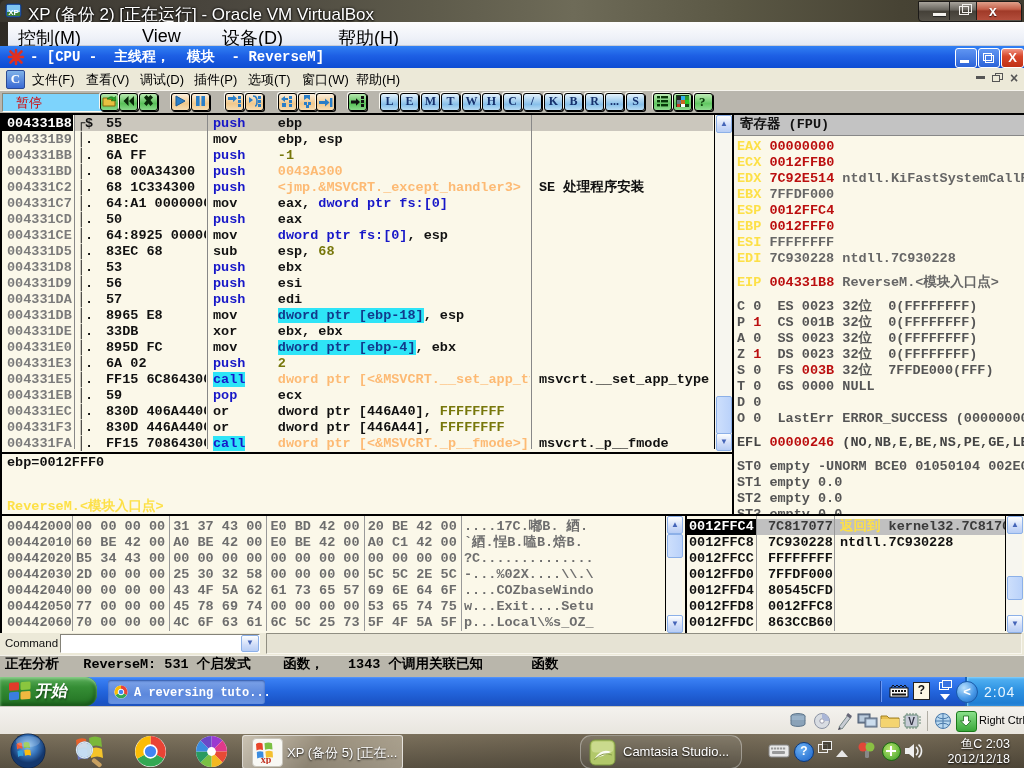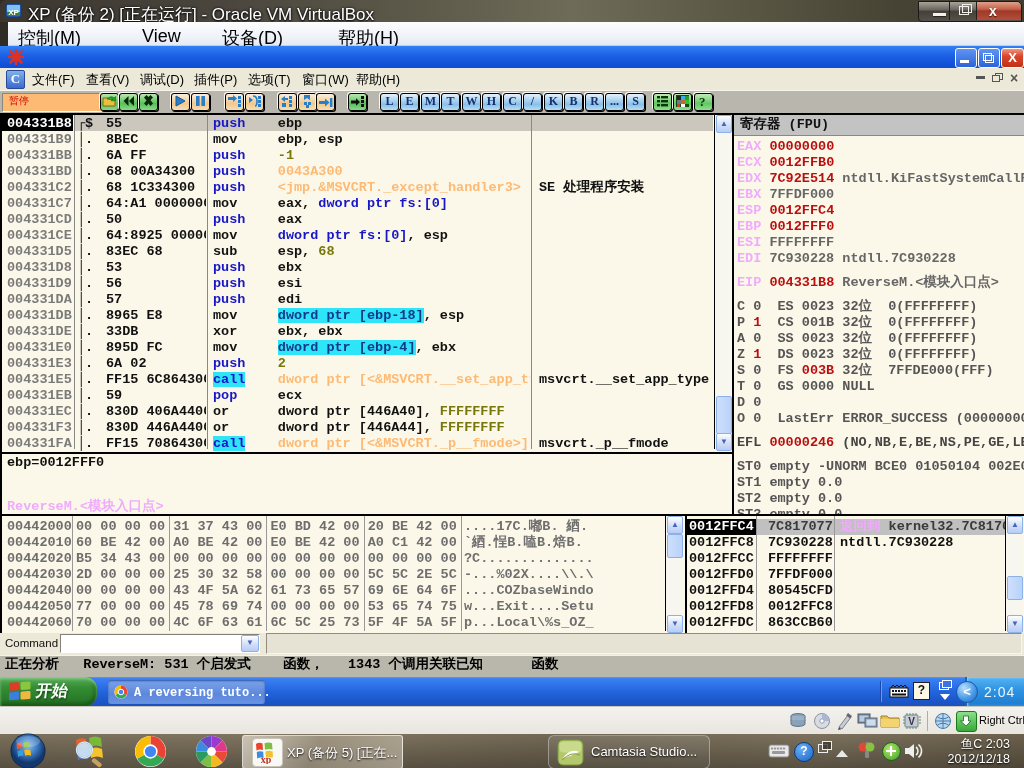--- a/index.html
+++ b/index.html
@@ -1,18 +1,18 @@
 <!DOCTYPE html>
 <html><head><meta charset="utf-8"><style>
 html,body{margin:0;padding:0;width:1024px;height:768px;overflow:hidden}
 body{font-family:"Liberation Sans",sans-serif;background:#5d5a4e}
 .abs{position:absolute}
 .mono{font-family:"Liberation Mono",monospace;font-weight:bold;font-size:13.5px;line-height:16px;white-space:pre}
 pre{margin:0;font-family:"Liberation Mono",monospace;font-weight:bold;font-size:13.5px;line-height:16px}
-.gy{color:#f0abfc}.bk{color:#111}.bl{color:#1717c8}.ol{color:#77770b}.rd{color:#fdba74}
+.gy{color:#fde047}.bk{color:#111}.bl{color:#1717c8}.ol{color:#77770b}.rd{color:#fdba74}
 .red{color:#bb0f0f}.cy{background:#2ee4f7}
 #desk{position:absolute;left:0;top:0;width:1024px;height:768px;
  background:linear-gradient(115deg,#2e2a24 0%,#433f31 18%,#575343 34%,#615c4a 48%,#4c4939 62%,#3a382c 80%,#322f26 100%)}
 
 #vbtitle{left:0;top:0;width:1024px;height:22px;border-radius:6px 6px 0 0;
  background:linear-gradient(90deg,#3b372f 0%,#4a463e 22%,#5e5b4b 42%,#6e6b58 56%,#5a5744 72%,#474334 88%,#403c30 100%)}
 #vbmenu{left:8px;top:22px;width:1024px;height:23px;background:linear-gradient(#fdfdfe,#eef1f8 70%,#e4e9f4);border-bottom:1px solid #c8cdd8;color:#000;font-size:18px}
 
 #otitle{left:0;top:46px;width:1024px;height:22px;background:linear-gradient(#3180f4,#1d5fe4 45%,#0d4cd3)}
 #omenu{left:0;top:68px;width:1024px;height:22px;background:#ece9d8;font-size:13px}
@@ -72,20 +72,21 @@
  <span class="abs" style="left:134px;top:4px">View</span>
  <span class="abs" style="left:214px;top:4px">设备(D)</span>
  <span class="abs" style="left:330px;top:4px">帮助(H)</span>
 </div>
 <div class="abs" id="otitle">
  <svg class="abs" style="left:6px;top:2px" width="20" height="18" viewBox="0 0 20 18">
   <g stroke="#7a0000" stroke-width="2.6" stroke-linecap="round">
    <path d="M10 2 L10 16 M3 9 L17 9 M4.5 3.5 L15.5 14.5 M15.5 3.5 L4.5 14.5" stroke="#e03020"></path>
   </g>
  </svg>
+ <div class="abs mono" style="left:30px;top:3px;color:#fff;font-size:14px">- [CPU -  主线程，  模块  - ReverseM]</div>
  <div class="abs" style="left:955px;top:2px;width:20px;height:18px;border-radius:3px;background:linear-gradient(#5f95f2,#2b63d8);border:1px solid #fff">
    <div class="abs" style="left:4px;top:11px;width:9px;height:3px;background:#fff"></div>
     </div>
  <div class="abs" style="left:978px;top:2px;width:20px;height:18px;border-radius:3px;background:linear-gradient(#5f95f2,#2b63d8);border:1px solid #fff">
    <div class="abs" style="left:6px;top:6px;width:7px;height:6px;border:1px solid #fff"></div>
    <div class="abs" style="left:4px;top:4px;width:7px;height:6px;border:1px solid #fff"></div>
     </div>
  <div class="abs" style="left:1001px;top:2px;width:21px;height:18px;border-radius:3px;background:linear-gradient(#f09584,#d8472b 40%,#c03014);border:1px solid #fff;color:#fff;font-weight:bold;font-size:13px;text-align:center;line-height:17px">X</div>
 </div>
 <div class="abs" id="omenu">
@@ -96,21 +97,21 @@
  <span class="abs" style="left:194px;top:3px">插件(P)</span>
  <span class="abs" style="left:248px;top:3px">选项(T)</span>
  <span class="abs" style="left:302px;top:3px">窗口(W)</span>
  <span class="abs" style="left:356px;top:3px">帮助(H)</span>
  <div class="abs" style="left:976px;top:8px;width:9px;height:3px;background:#555"></div>
  <div class="abs" style="left:995px;top:5px;width:6px;height:5px;border:1px solid #555"></div>
  <div class="abs" style="left:992px;top:7px;width:6px;height:5px;border:1px solid #555;background:#ece9d8"></div>
  <div class="abs" style="left:1010px;top:2px;color:#555;font-size:14px;font-weight:bold">×</div>
 </div>
 <div class="abs" id="otools">
- <div class="abs" style="left:2px;top:2px;width:97px;height:17px;background:#fdba74;border:1px solid;border-color:#8a8878 #fffef4 #fffef4 #8a8878;color:#d40000;font-size:10px;padding-left:6px">暂停</div>
+ <div class="abs" style="left:2px;top:2px;width:97px;height:17px;background:#7dd3fc;border:1px solid;border-color:#8a8878 #fffef4 #fffef4 #8a8878;color:#d40000;font-size:13px;padding-left:13px">暂停</div>
  <div class="tb tg" style="left:100px"><svg width="15" height="14" viewBox="0 0 15 14">
         <path d="M1 4 h5 l1.5 1.5 H13 V12 H1 z" fill="#e8c040" stroke="#8a6a10" stroke-width="1"></path>
         <path d="M5 5 q4 -4 7 -1 l1.6-1.6 v4.4 h-4.4 l1.5-1.5 q-2.5-2-4.2 0 z" fill="#28a228" stroke="#0d6b0d" stroke-width=".6"></path>
       </svg></div>
  <div class="tb tg" style="left:119px"><svg width="15" height="14">
         <path d="M7.5 2 L2.5 7 L7.5 12 z M13 2 L8 7 L13 12 z" fill="#0a2a0a"></path>
       </svg></div>
  <div class="tb tg" style="left:139px"><svg width="15" height="14">
         <path d="M3 3.5 L5.5 1 L7.5 3 L9.5 1 L12 3.5 L9.5 6 L12 9.5 L9.5 12 L7.5 9.5 L5.5 12 L3 9.5 L5.5 6.5 z" fill="#0a2a0a"></path>
       </svg></div>
@@ -565,21 +566,21 @@
    <svg class="abs" style="left:2px;top:2px" width="24" height="23" viewBox="0 0 24 23">
     <path d="M1 3 Q4 1 7.5 2.5 L8 9 Q4.5 7.8 1.5 9.5 z" fill="#e8452a"></path>
     <path d="M9.5 2.2 Q13.5 .8 17 2.2 L17.5 8.6 Q14 7.4 10 8.8 z" fill="#7ac043"></path>
     <path d="M1.8 11 Q5 9.6 8.2 10.8 L8.6 17 Q5.4 16 2.2 17.6 z" fill="#3a8ce0"></path>
     <path d="M10.4 10.4 Q14 9.2 17.6 10.4 L18 16.6 Q14.4 15.6 11 16.8 z" fill="#f4c030"></path>
     <text x="11" y="22" font-size="10" font-weight="bold" fill="#c03020" text-anchor="middle" font-family="Liberation Serif">xp</text>
    </svg>
   </div>
   <span class="abs" style="left:44px;top:8px;font-size:13px;color:#fff;text-shadow:0 1px 2px #000">XP (备份 5) [正在...</span>
  </div>
- <div class="abs" style="left:548px;top:1px;width:160px;height:32px;border-radius:6px;border:1px solid rgba(255,255,255,.35);background:linear-gradient(rgba(150,144,130,.40),rgba(95,90,80,.40))">
+ <div class="abs" style="left:580px;top:1px;width:160px;height:32px;border-radius:11px;border:1px solid rgba(255,255,255,.35);background:linear-gradient(rgba(150,144,130,.40),rgba(95,90,80,.40))">
   <svg class="abs" style="left:8px;top:3px" width="27" height="27" viewBox="0 0 27 27">
         <rect x="1" y="1" width="25" height="25" rx="5" fill="#b2c86a" stroke="#7a9440"></rect>
         <rect x="2.5" y="2.5" width="22" height="11" rx="4" fill="#cfdf96" opacity=".8"></rect>
         <path d="M6 19 Q13 9 22 13 Q15 17 6 19 z" fill="#fff" opacity=".9"></path>
         <path d="M5 21 Q14 12 23 16" stroke="#889c4a" fill="none"></path>
       </svg>
   <span class="abs" style="left:42px;top:8px;font-size:13px;color:#fff;text-shadow:0 1px 2px #000">Camtasia Studio...</span>
  </div>
  <svg class="abs" style="left:768px;top:9px" width="22" height="16" viewBox="0 0 22 16">
       <rect x="1" y="2" width="20" height="12" rx="2" fill="#e8e8e8" stroke="#888"></rect>

